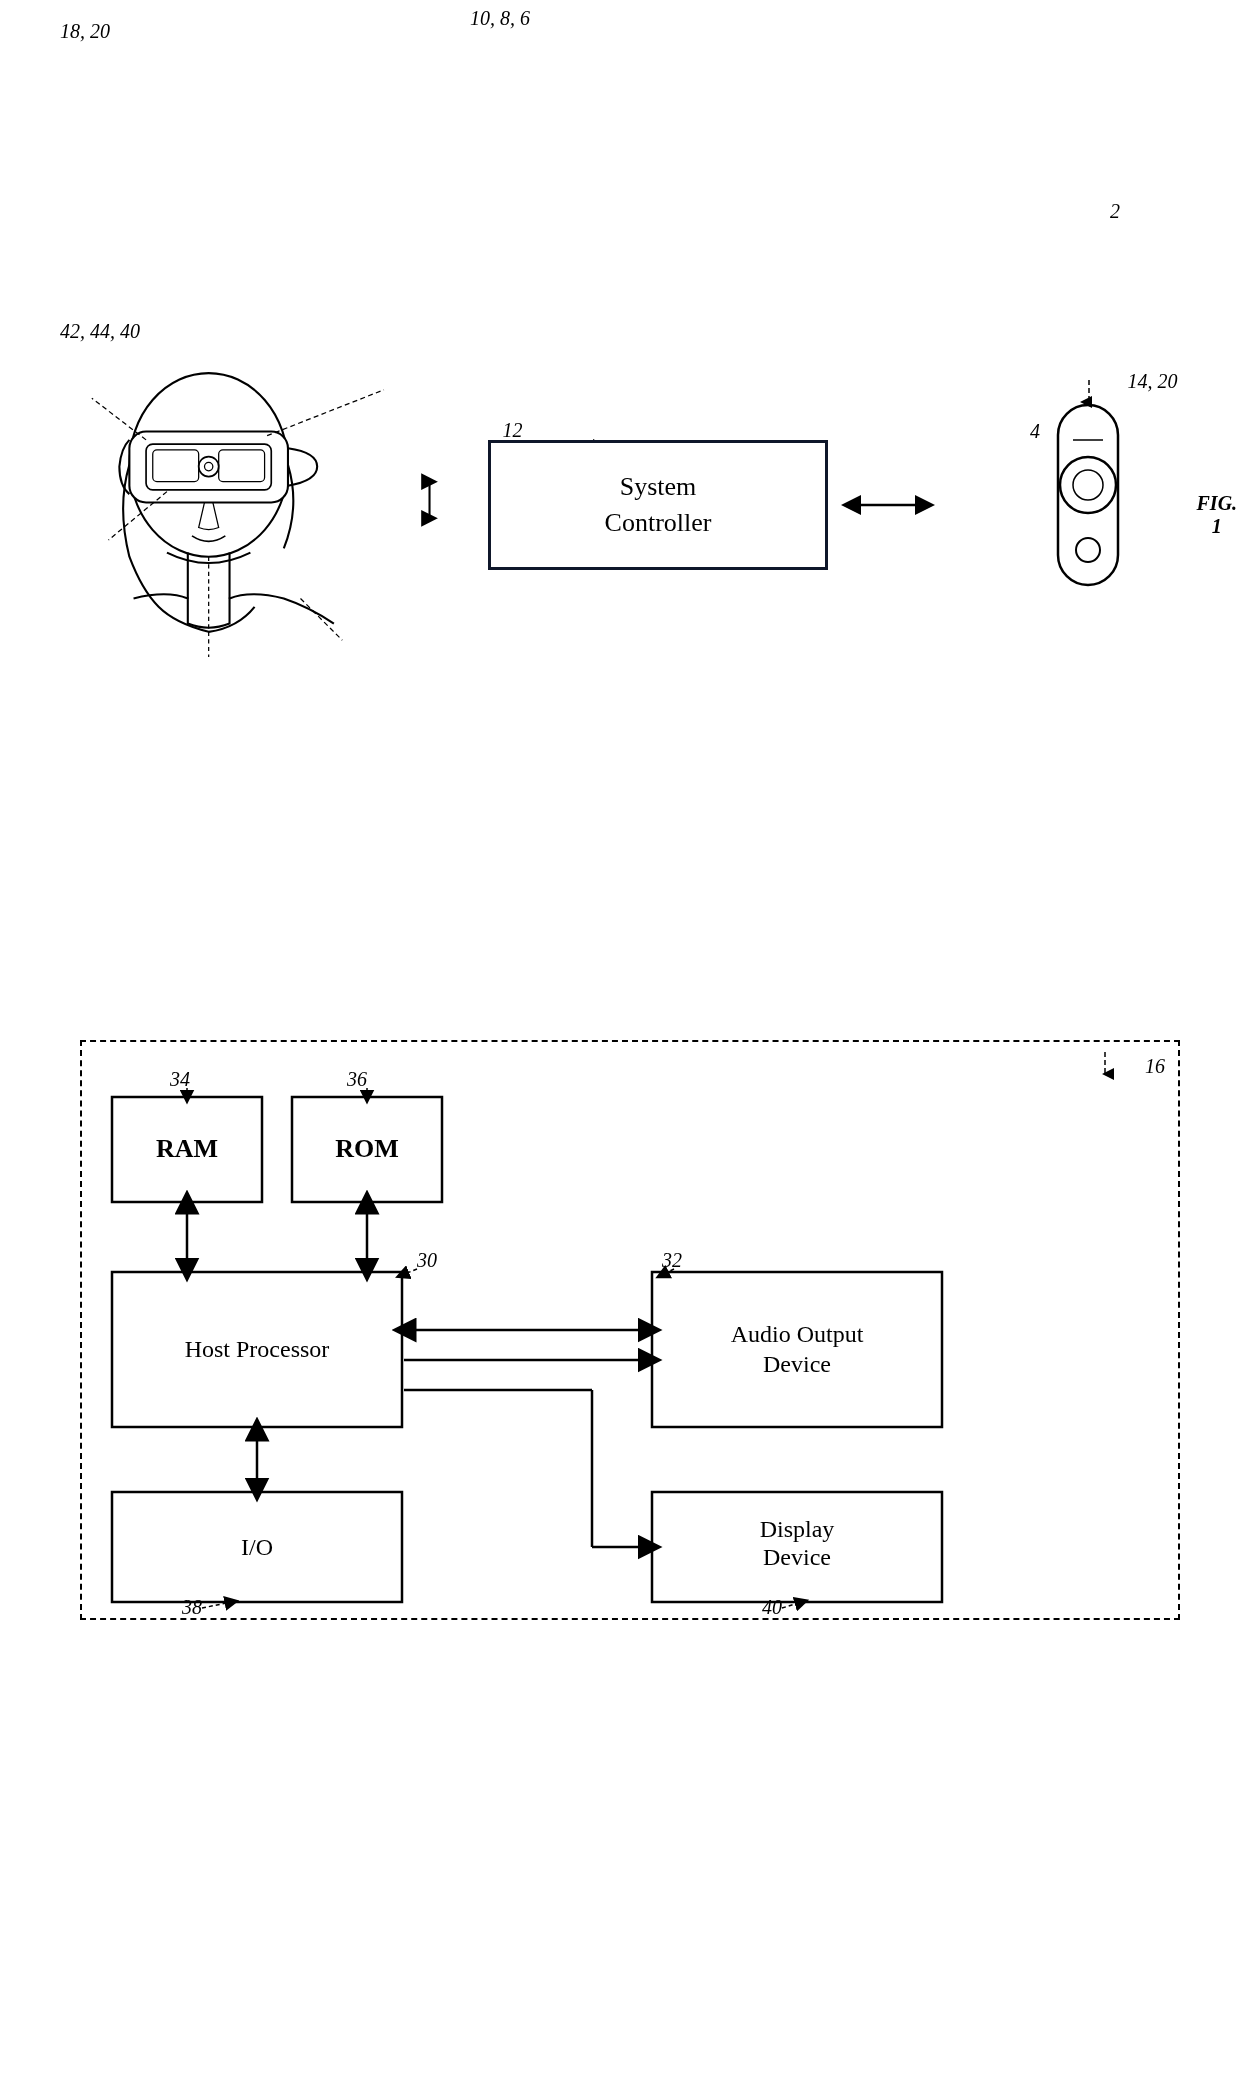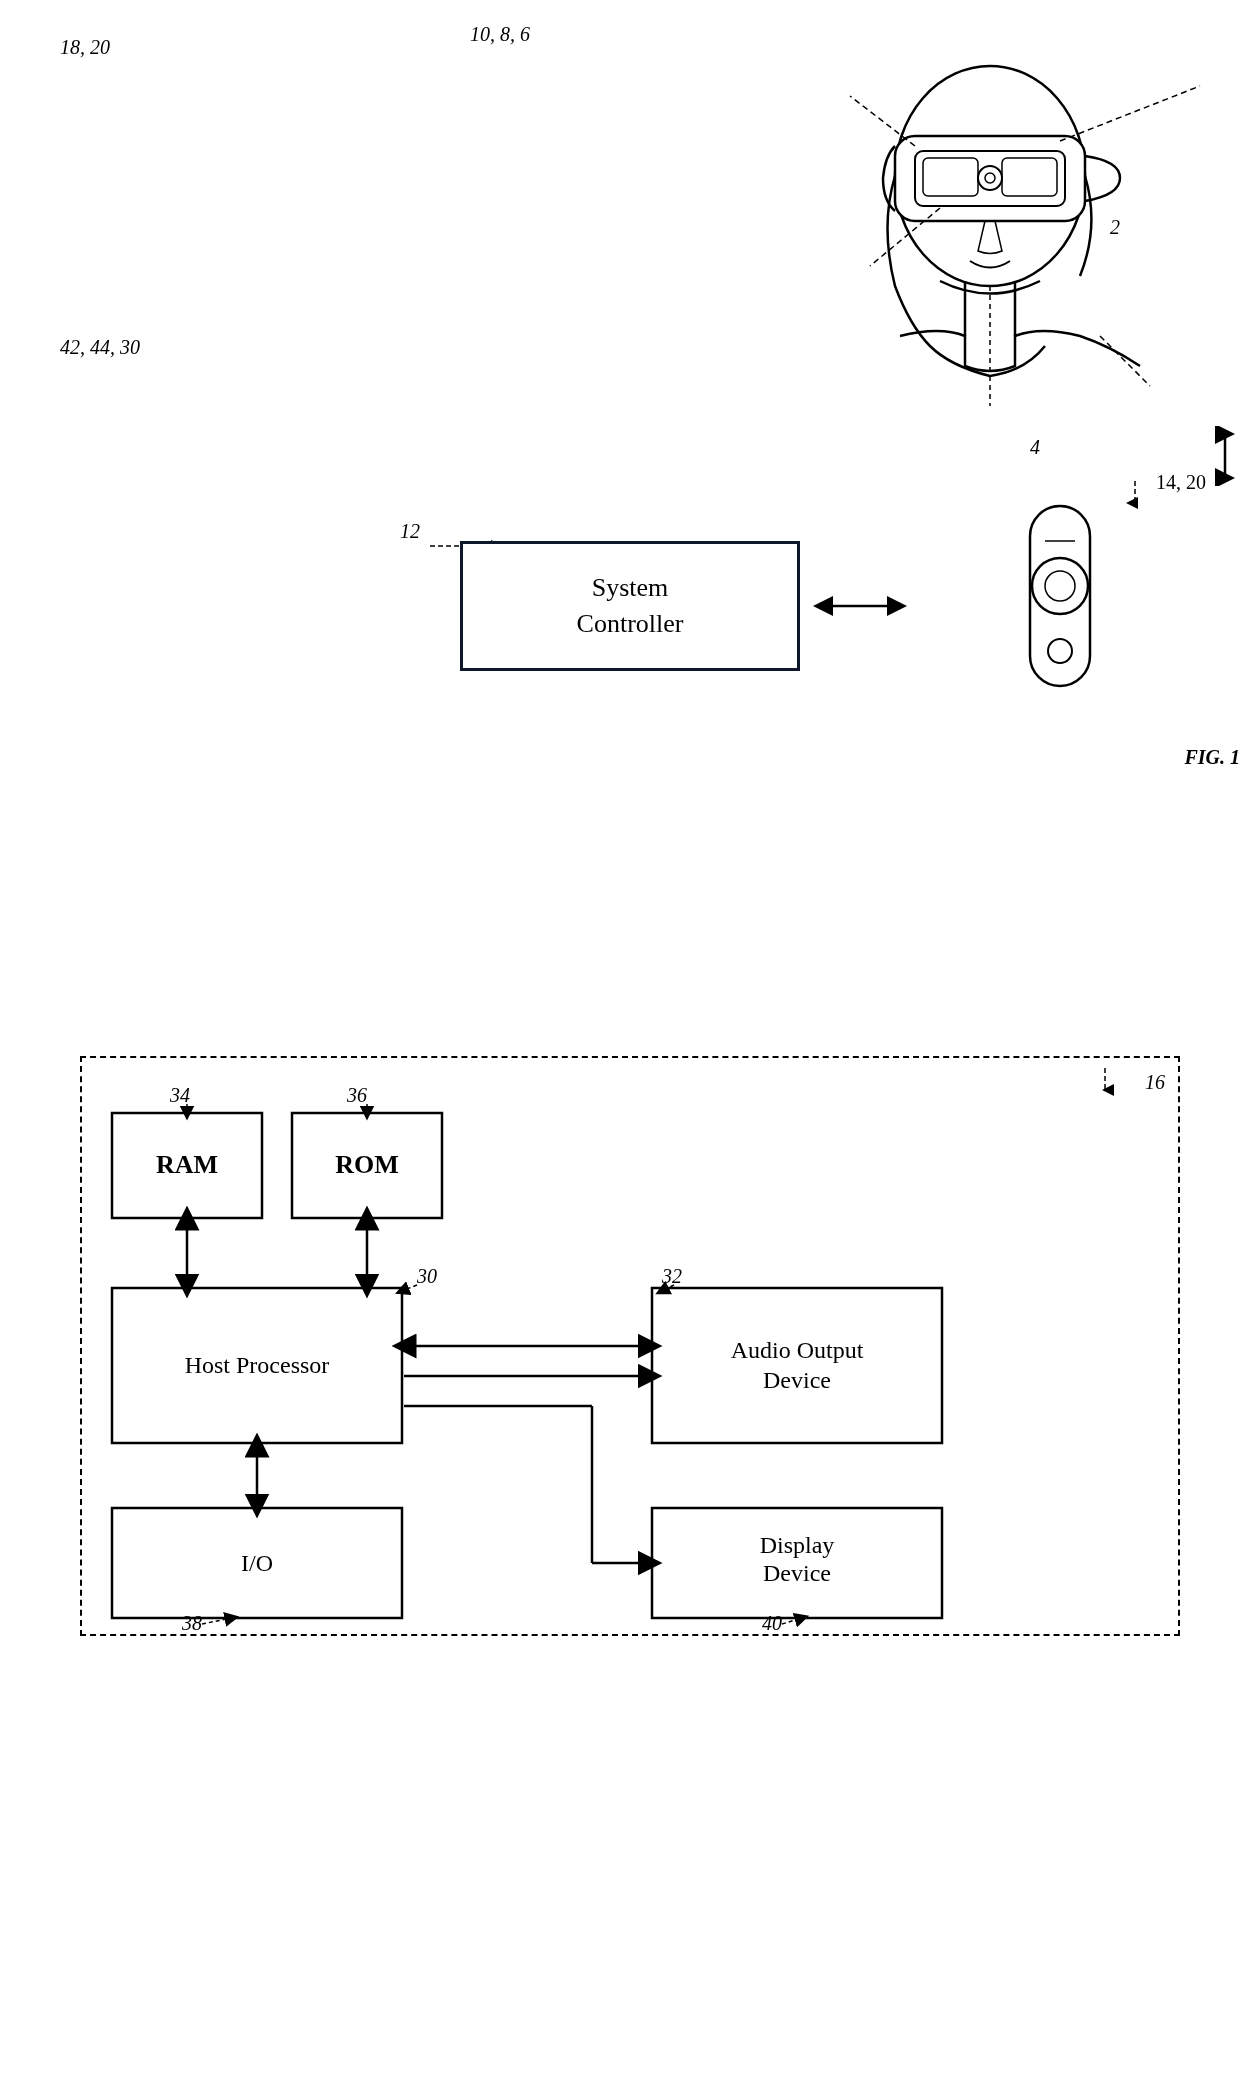--- a/index.html
+++ b/index.html
@@ -18,23 +18,22 @@
       position: relative;
       background: #fff;
     }
 
     
     .fig1-area {
       position: relative;
       width: 100%;
       height: 1000px;
       display: flex;
-      flex-direction: column;
-      align-items: flex-end;
-      margin-top: 16px;
+      flex-direction: row;
+      align-items: center;
     }
 
     
     .vr-headset-container {
       position: relative;
       width: 500px;
       height: 380px;
       margin-top: 30px;
     }
 
@@ -118,21 +117,21 @@
 </head>
 <body>
 
 <div class="page-container">
 
   <div class="fig1-area">
 
     <span class="ref-label" style="top:20px; left:60px;">18, 20</span>
     <span class="ref-label" style="top:7px; left:470px;">10, 8, 6</span>
     <span class="ref-label" style="top:200px; right:120px;">2</span>
-    <span class="ref-label" style="top:320px; left:60px;">42, 44, 30</span>
+    <span class="ref-label" style="top:320px; left:60px;">42, 44, 40</span>
     <span class="ref-label" style="top:420px; right:200px;">4</span>
 
     <div class="vr-headset-container">
       <svg class="vr-headset-svg" viewBox="0 0 500 380" xmlns="http://www.w3.org/2000/svg">
 
         <ellipse cx="250" cy="130" rx="95" ry="110" fill="none" stroke="#000" stroke-width="2.5"></ellipse>
 
         <path d="M155 130 Q140 180 155 240 Q170 280 190 300 Q210 320 250 330 Q285 325 305 300" fill="none" stroke="#000" stroke-width="2.5"></path>
         <path d="M345 130 Q360 180 340 230" fill="none" stroke="#000" stroke-width="2.5"></path>
 
@@ -218,21 +217,21 @@
 
         <circle cx="60" cy="90" r="28" fill="none" stroke="#000" stroke-width="2.5"></circle>
 
         <circle cx="60" cy="90" r="15" fill="none" stroke="#000" stroke-width="1.5"></circle>
 
         <circle cx="60" cy="155" r="12" fill="none" stroke="#000" stroke-width="2"></circle>
 
         <line x1="45" y1="45" x2="75" y2="45" stroke="#000" stroke-width="1.5"></line>
       </svg>
 
-      <span style="position:absolute; right:34px; top:-25px; font-size:20px; ">14, 20</span>
+      <span style="position:absolute; right:16px; top:-25px; font-size:20px; font-style:italic;">14, 20</span>
 
       <svg style="position:absolute; right:75px; top:-15px;" width="60" height="30" viewBox="0 0 60 30">
         <defs>
           <marker id="arrowD2" markerWidth="8" markerHeight="8" refX="4" refY="2" orient="auto">
             <path d="M0,0 L8,0 L4,8 Z" fill="#000"></path>
           </marker>
         </defs>
         <line x1="30" y1="0" x2="30" y2="22" stroke="#000" stroke-width="1.5" stroke-dasharray="5,3" marker-end="url(#arrowD2)"></line>
       </svg>
     </div>

